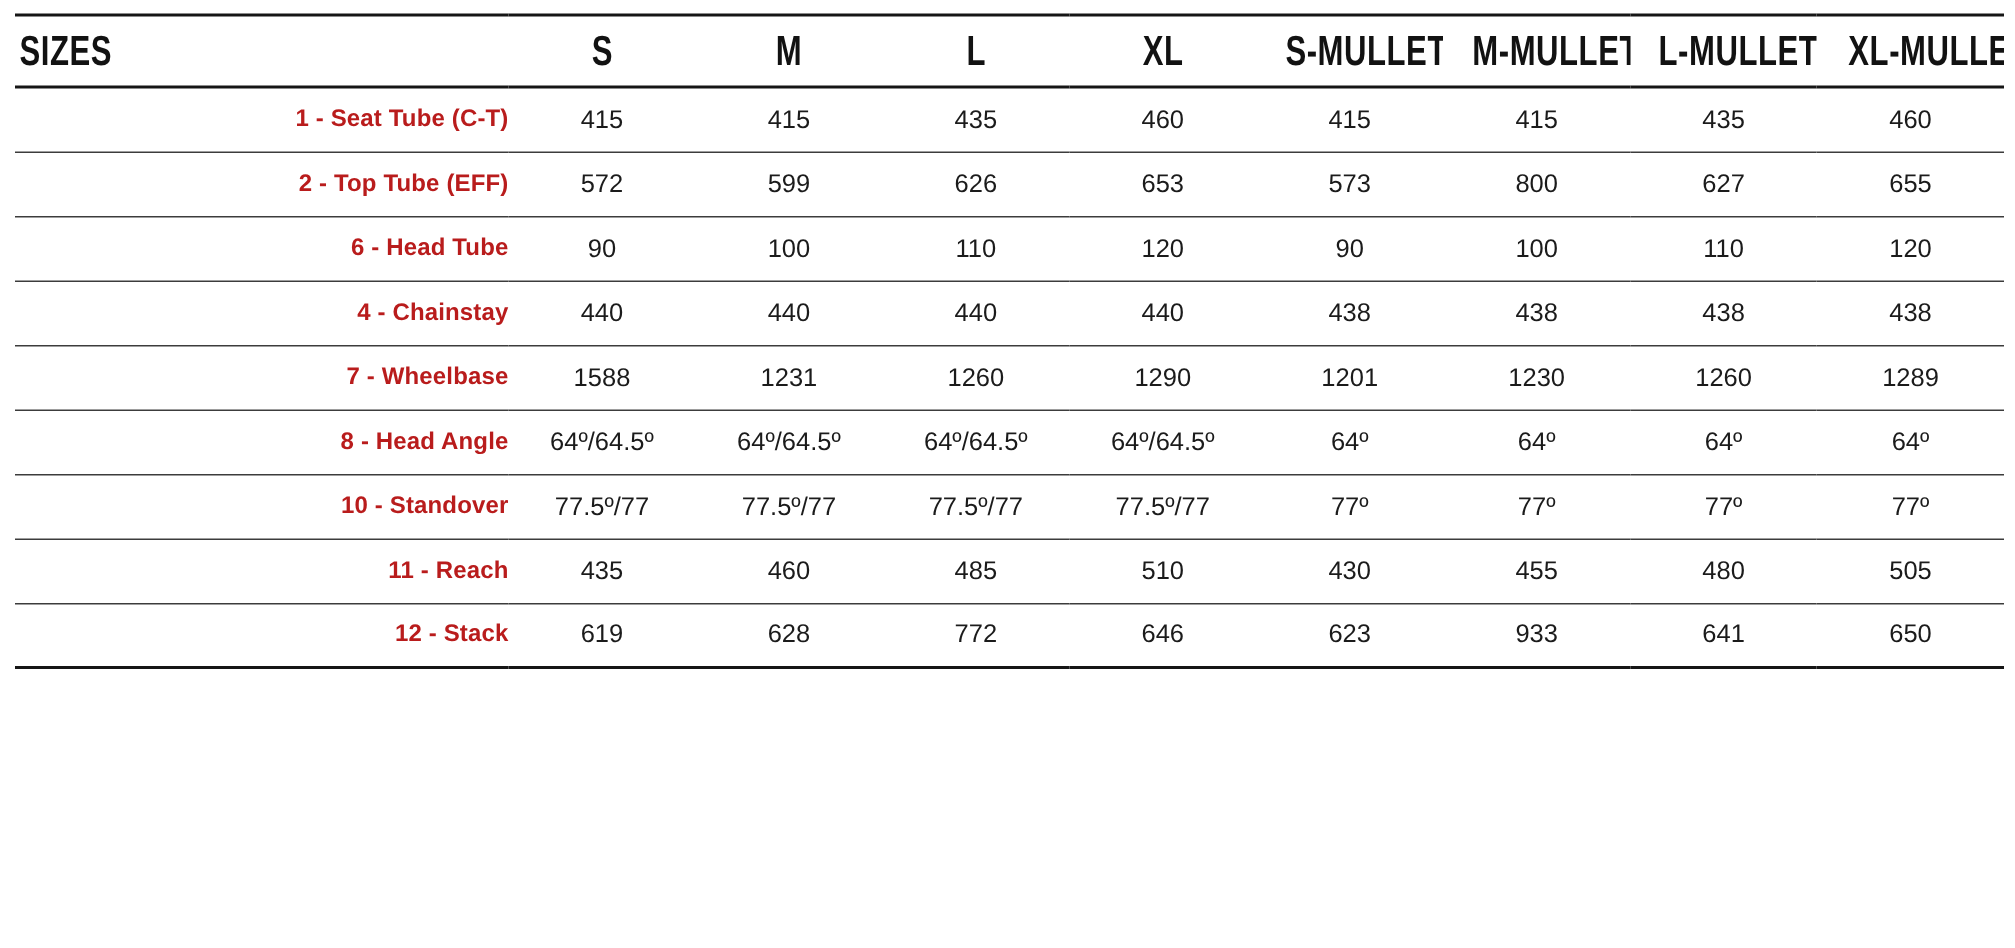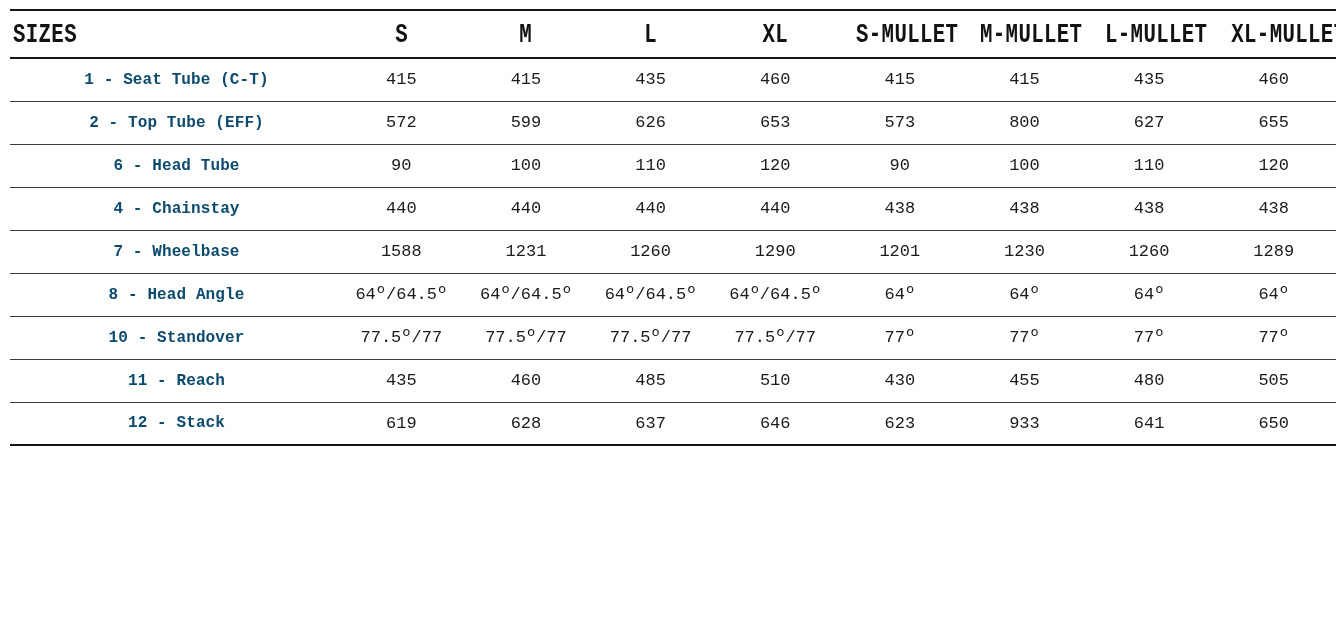--- a/index.html
+++ b/index.html
@@ -8,21 +8,20 @@
     height: 632px;
     background: #ffffff;
     font-family: "Liberation Sans", sans-serif;
     overflow: hidden;
   }
   .geo-table-wrap {
     position: absolute;
     top: 9px;
     left: 10px;
     width: 1326px;
-    font-family: Liberation Mono, monospace;
   }
   table.geo-table {
     width: 100%;
     border-collapse: collapse;
     table-layout: fixed;
     border-top: 2px solid #161616;
     border-bottom: 2px solid #161616;
   }
   thead th {
     height: 48px;
@@ -57,25 +56,25 @@
     color: #1b1b1b;
     font-size: 17px;
     text-align: center;
     padding: 0;
     white-space: nowrap;
   }
   tbody tr:last-child td {
     border-bottom: none;
   }
   tbody td.row-label {
-    text-align: center;
+    text-align: right;
     padding-left: 4px;
     font-weight: bold;
     font-size: 16px;
-    color: #0c4a6e;
+    color: #b91c1c;
     letter-spacing: 0.1px;
   }
   col.label-col-def { width: 329px; }
 </style>
 </head>
 <body>
 
 <div class="geo-table-wrap">
   <table class="geo-table">
     <colgroup>
@@ -180,21 +179,21 @@
           <td>510</td>
           <td>430</td>
           <td>455</td>
           <td>480</td>
           <td>505</td>
         </tr>
         <tr>
           <td class="row-label">12 - Stack</td>
           <td>619</td>
           <td>628</td>
-          <td>637</td>
+          <td>772</td>
           <td>646</td>
           <td>623</td>
           <td>933</td>
           <td>641</td>
           <td>650</td>
         </tr>
       </tbody>
   </table>
 </div>
 

